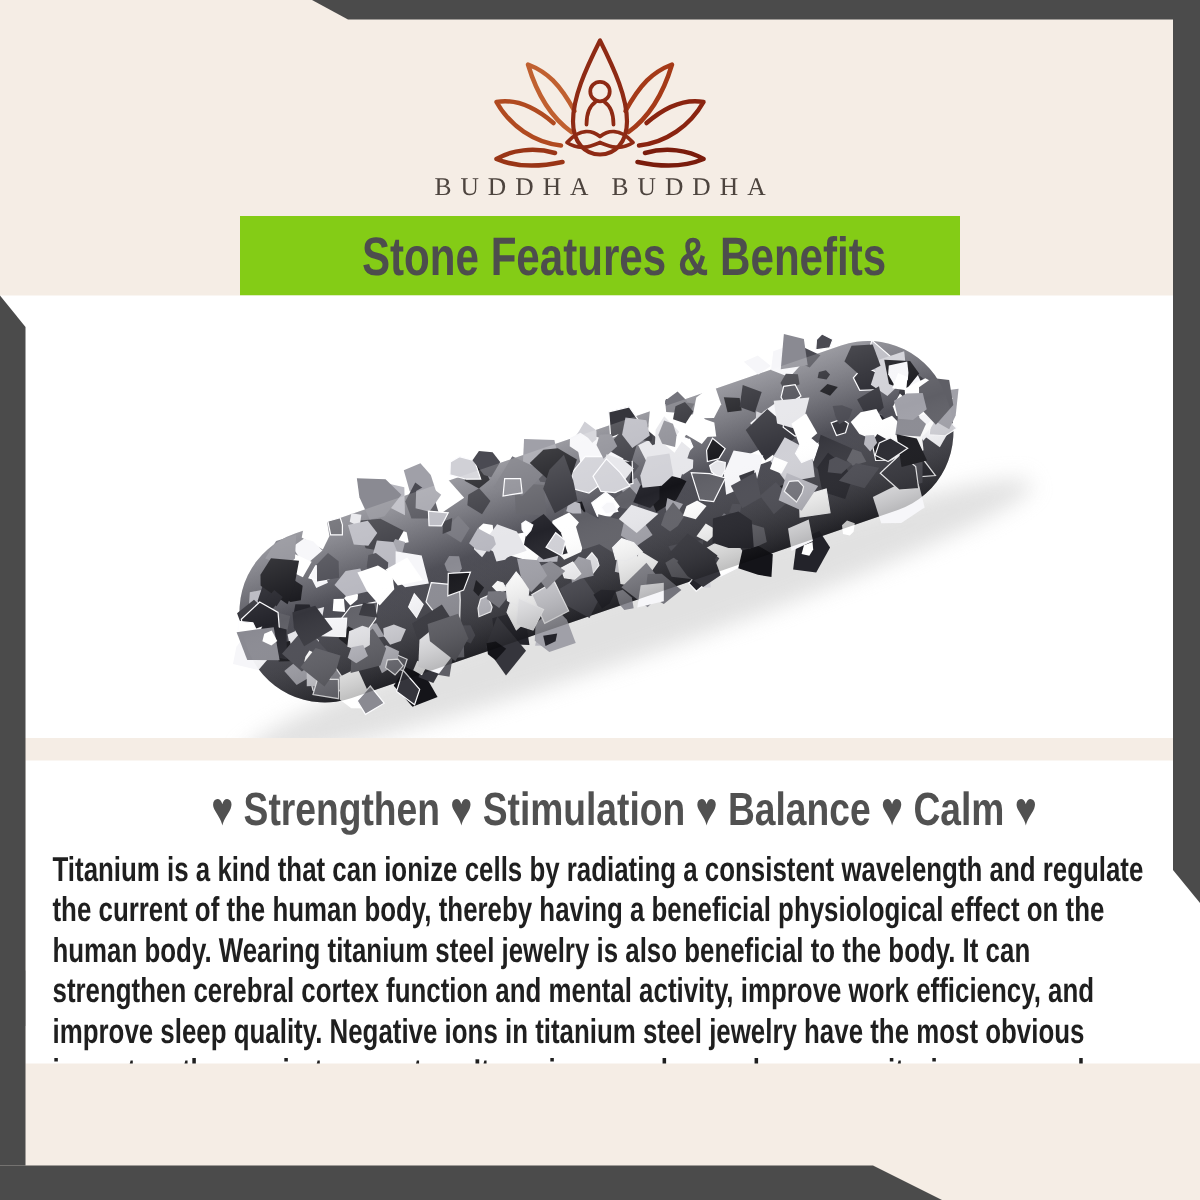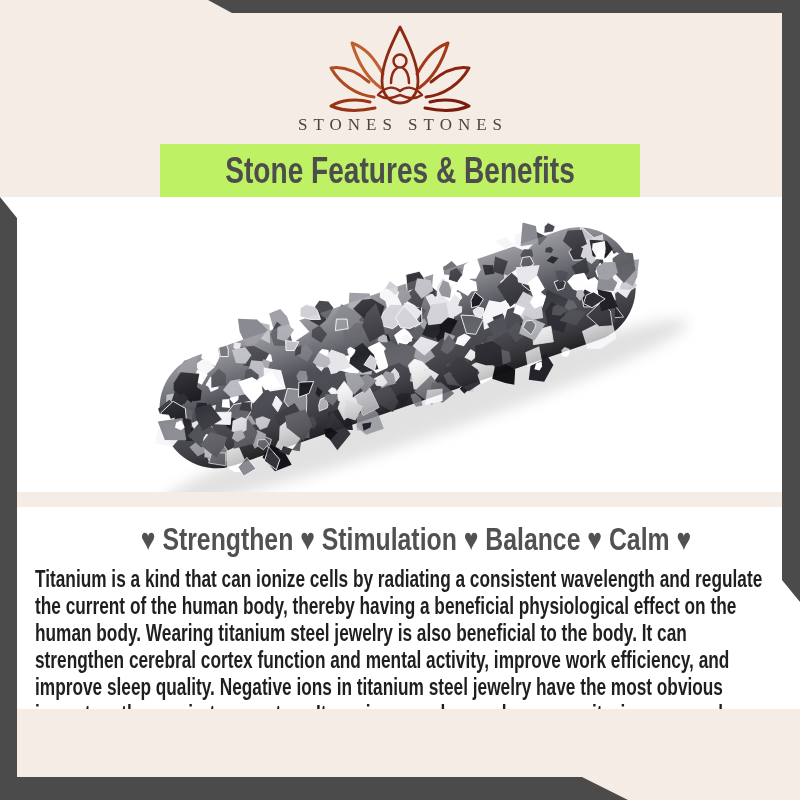--- a/index.html
+++ b/index.html
@@ -6,22 +6,22 @@
   body{background:#e8e2da;font-family:"Liberation Sans",sans-serif;}
   .page{position:relative;width:800px;height:800px;margin:0 auto;background:#f5ede5;overflow:hidden;}
 
   
   .logo-wrap{position:absolute;top:24px;left:0;width:800px;text-align:center;}
   .lotus{display:block;margin:0 auto;width:150px;height:88px;}
   .brand-name{margin-top:3px;font-family:"Liberation Serif",serif;font-size:17px;
               letter-spacing:6px;padding-left:6px;color:#4d443e;}
 
   
-  .title-band{position:absolute;left:160px;top:144px;width:480px;height:53px;background:#bef264;
-              display:flex;align-items:center;justify-content:center;}
+  .title-band{position:absolute;left:160px;top:144px;width:480px;height:53px;background:#84cc16;
+              display:flex;align-items:center;justify-content:flex-end;}
   .section-title{font-size:36px;font-weight:bold;color:#4d4d4d;white-space:nowrap;
                  transform:scaleX(0.78);}
 
   
   .photo-panel{position:absolute;left:0;top:197px;width:800px;height:295px;background:#ffffff;}
   .photo-svg{position:absolute;left:0;top:0;width:800px;height:295px;}
 
   .product-badge{position:absolute;left:17px;top:450px;width:235px;height:37px;
                  background:rgba(77,77,77,0.94);display:flex;align-items:center;
                  padding-left:28px;box-sizing:border-box;}
@@ -53,21 +53,21 @@
 
       <path d="M92,50 C102,32 110,24 123,19 C117,39 108,54 94,64" stroke="#a53a18" stroke-width="3"></path>
       <path d="M106,58 C120,46 133,42 144,44 C135,60 119,71 101,73" stroke="#8a2410" stroke-width="3"></path>
       <path d="M105,78 C119,74 134,76 144,82 C130,88 114,87 100,84" stroke="#7a1c0c" stroke-width="3"></path>
 
       <path d="M75,3 C65,23 57,41 57,57 C57,71 65,79 75,79 C85,79 93,71 93,57 C93,41 85,23 75,3 Z" stroke="#8e2a14" stroke-width="2.8"></path>
       <circle cx="75" cy="37" r="6.5" stroke="#8e2a14" stroke-width="2.5"></circle>
       <path d="M66,59 C66,50 69,46 72,44 M84,59 C84,50 81,46 78,44" stroke="#8e2a14" stroke-width="2.5"></path>
       <path d="M53,71 C62,61 70,63 75,67 C80,63 88,61 97,71 C88,77 80,73 75,71 C70,73 62,77 53,71 Z" stroke="#8e2a14" stroke-width="2.5"></path>
     </svg>
-    <div class="brand-name">STONES STONES</div>
+    <div class="brand-name">BUDDHA BUDDHA</div>
   </div>
 
   <div class="title-band">
     <div class="section-title">Stone Features &amp; Benefits</div>
   </div>
 
   <div class="photo-panel">
     <svg class="photo-svg" viewBox="0 0 800 295">
       <defs>
         <filter id="soft" x="-40%" y="-80%" width="180%" height="260%">

